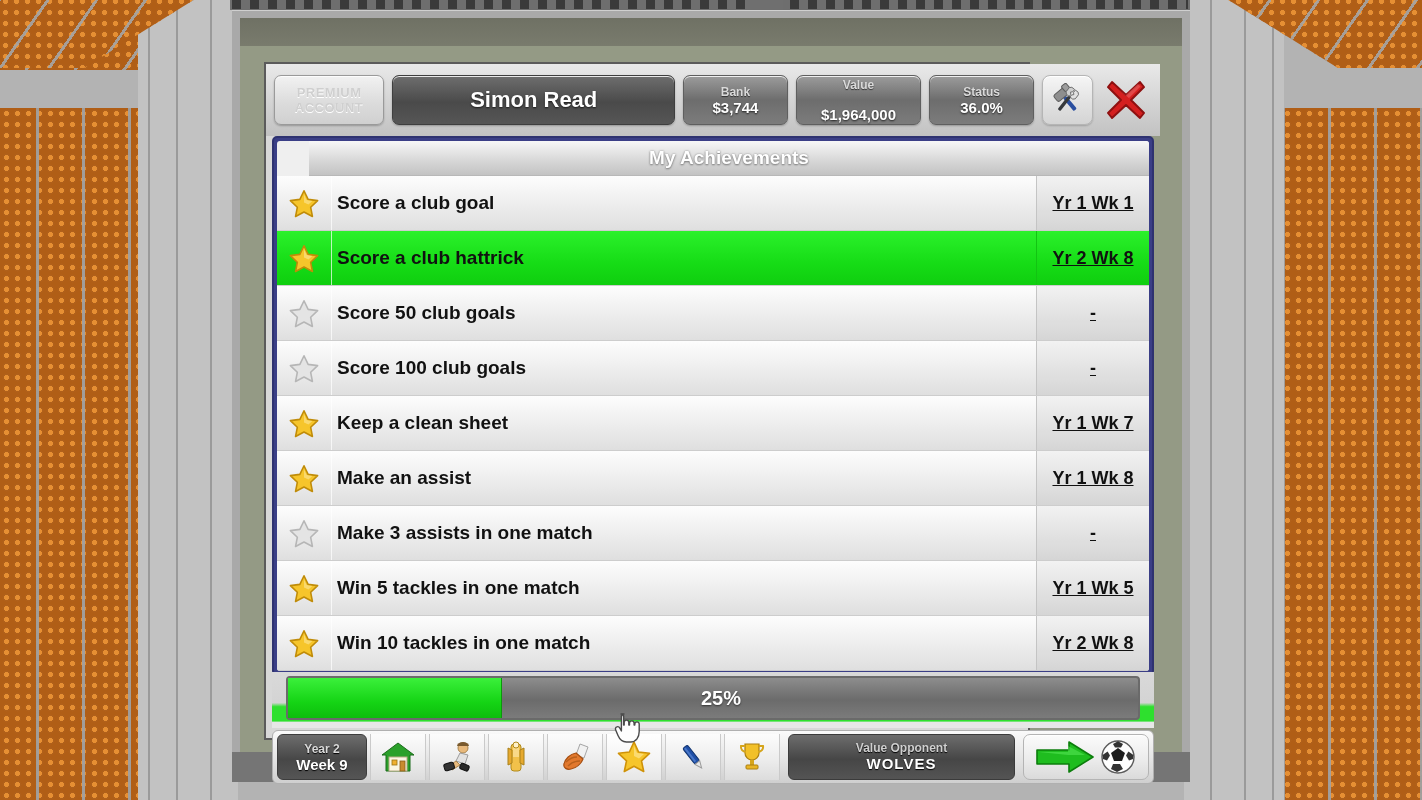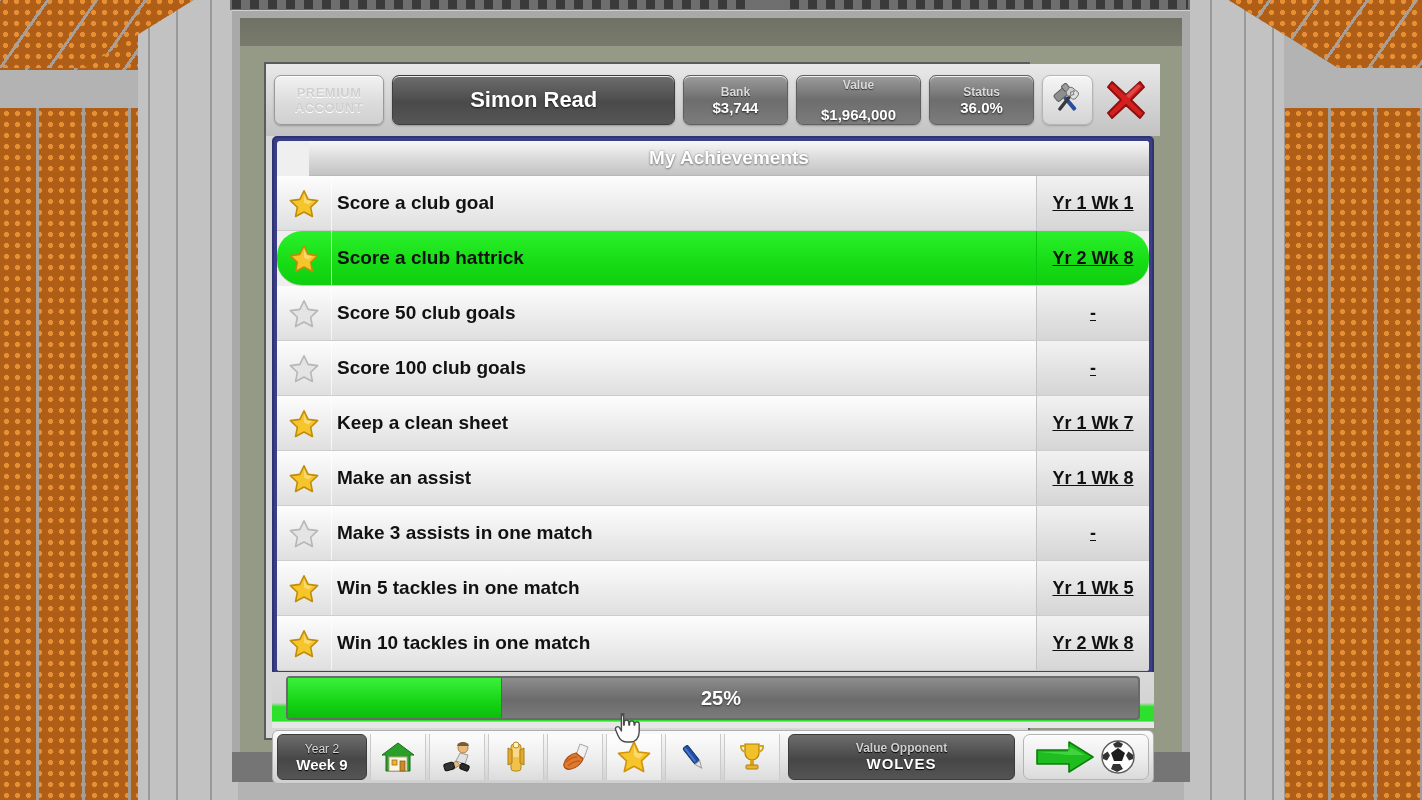--- a/index.html
+++ b/index.html
@@ -145,21 +145,21 @@
     border-bottom:1px solid #b8b8b8;
     margin-left:32px;
   }
   #rows{flex:1;display:flex;flex-direction:column;}
   .row{
     flex:1;display:flex;align-items:stretch;
     border-bottom:1px solid #cdcdcd;
     background:linear-gradient(#fdfdfd,#ebebeb 60%,#dfdfdf);
     position:relative;
   }
-  .row.done{background:linear-gradient(#2bf12b,#16dc16 60%,#0fce0f);border-radius:25px;}
+  .row.done{background:linear-gradient(#2bf12b,#16dc16 60%,#0fce0f);}
   .row .starcell{
     width:54px;flex:0 0 54px;display:flex;align-items:center;justify-content:center;
   }
   .row .namecell{
     flex:1;display:flex;align-items:center;
     font-size:19px;font-weight:bold;color:#111;
     padding-left:5px;
     border-left:1px solid rgba(255,255,255,.7);
     text-align:right;
   }
@@ -207,21 +207,21 @@
     background:linear-gradient(#fafafa,#e4e4e4 55%,#cfcfcf);
     border:1px solid #b0b0b0;border-radius:6px;box-sizing:border-box;
     display:flex;align-items:center;padding:2px 4px;gap:3px;
   }
   #weekbox{
     width:88px;height:44px;border-radius:6px;
     background:linear-gradient(#6d6d6d,#474747 55%,#555);
     border:1px solid #3d3d3d;color:#fff;
     display:flex;flex-direction:column;align-items:center;justify-content:center;
   }
-  #weekbox .yr{font-size:12px;font-weight:normal;color:#d9d9d9;line-height:14px;text-shadow:0 1px 1px #000;}
+  #weekbox .yr{font-size:12px;font-weight:bold;color:#d9d9d9;line-height:14px;text-shadow:0 1px 1px #000;}
   #weekbox .wk{font-size:15px;font-weight:bold;color:#fff;line-height:17px;text-shadow:0 1px 1px #000;}
   .tb-icon{
     width:56px;height:46px;
     background:linear-gradient(#fcfcfc,#ededed 55%,#dcdcdc);
     border-left:1px solid #cacaca;border-right:1px solid #cacaca;
     display:flex;align-items:center;justify-content:center;
     box-sizing:border-box;
   }
   .tb-icon.selected{background:linear-gradient(#ffffff,#f4f4f4 55%,#e6e6e6);}
   #nextopp{

